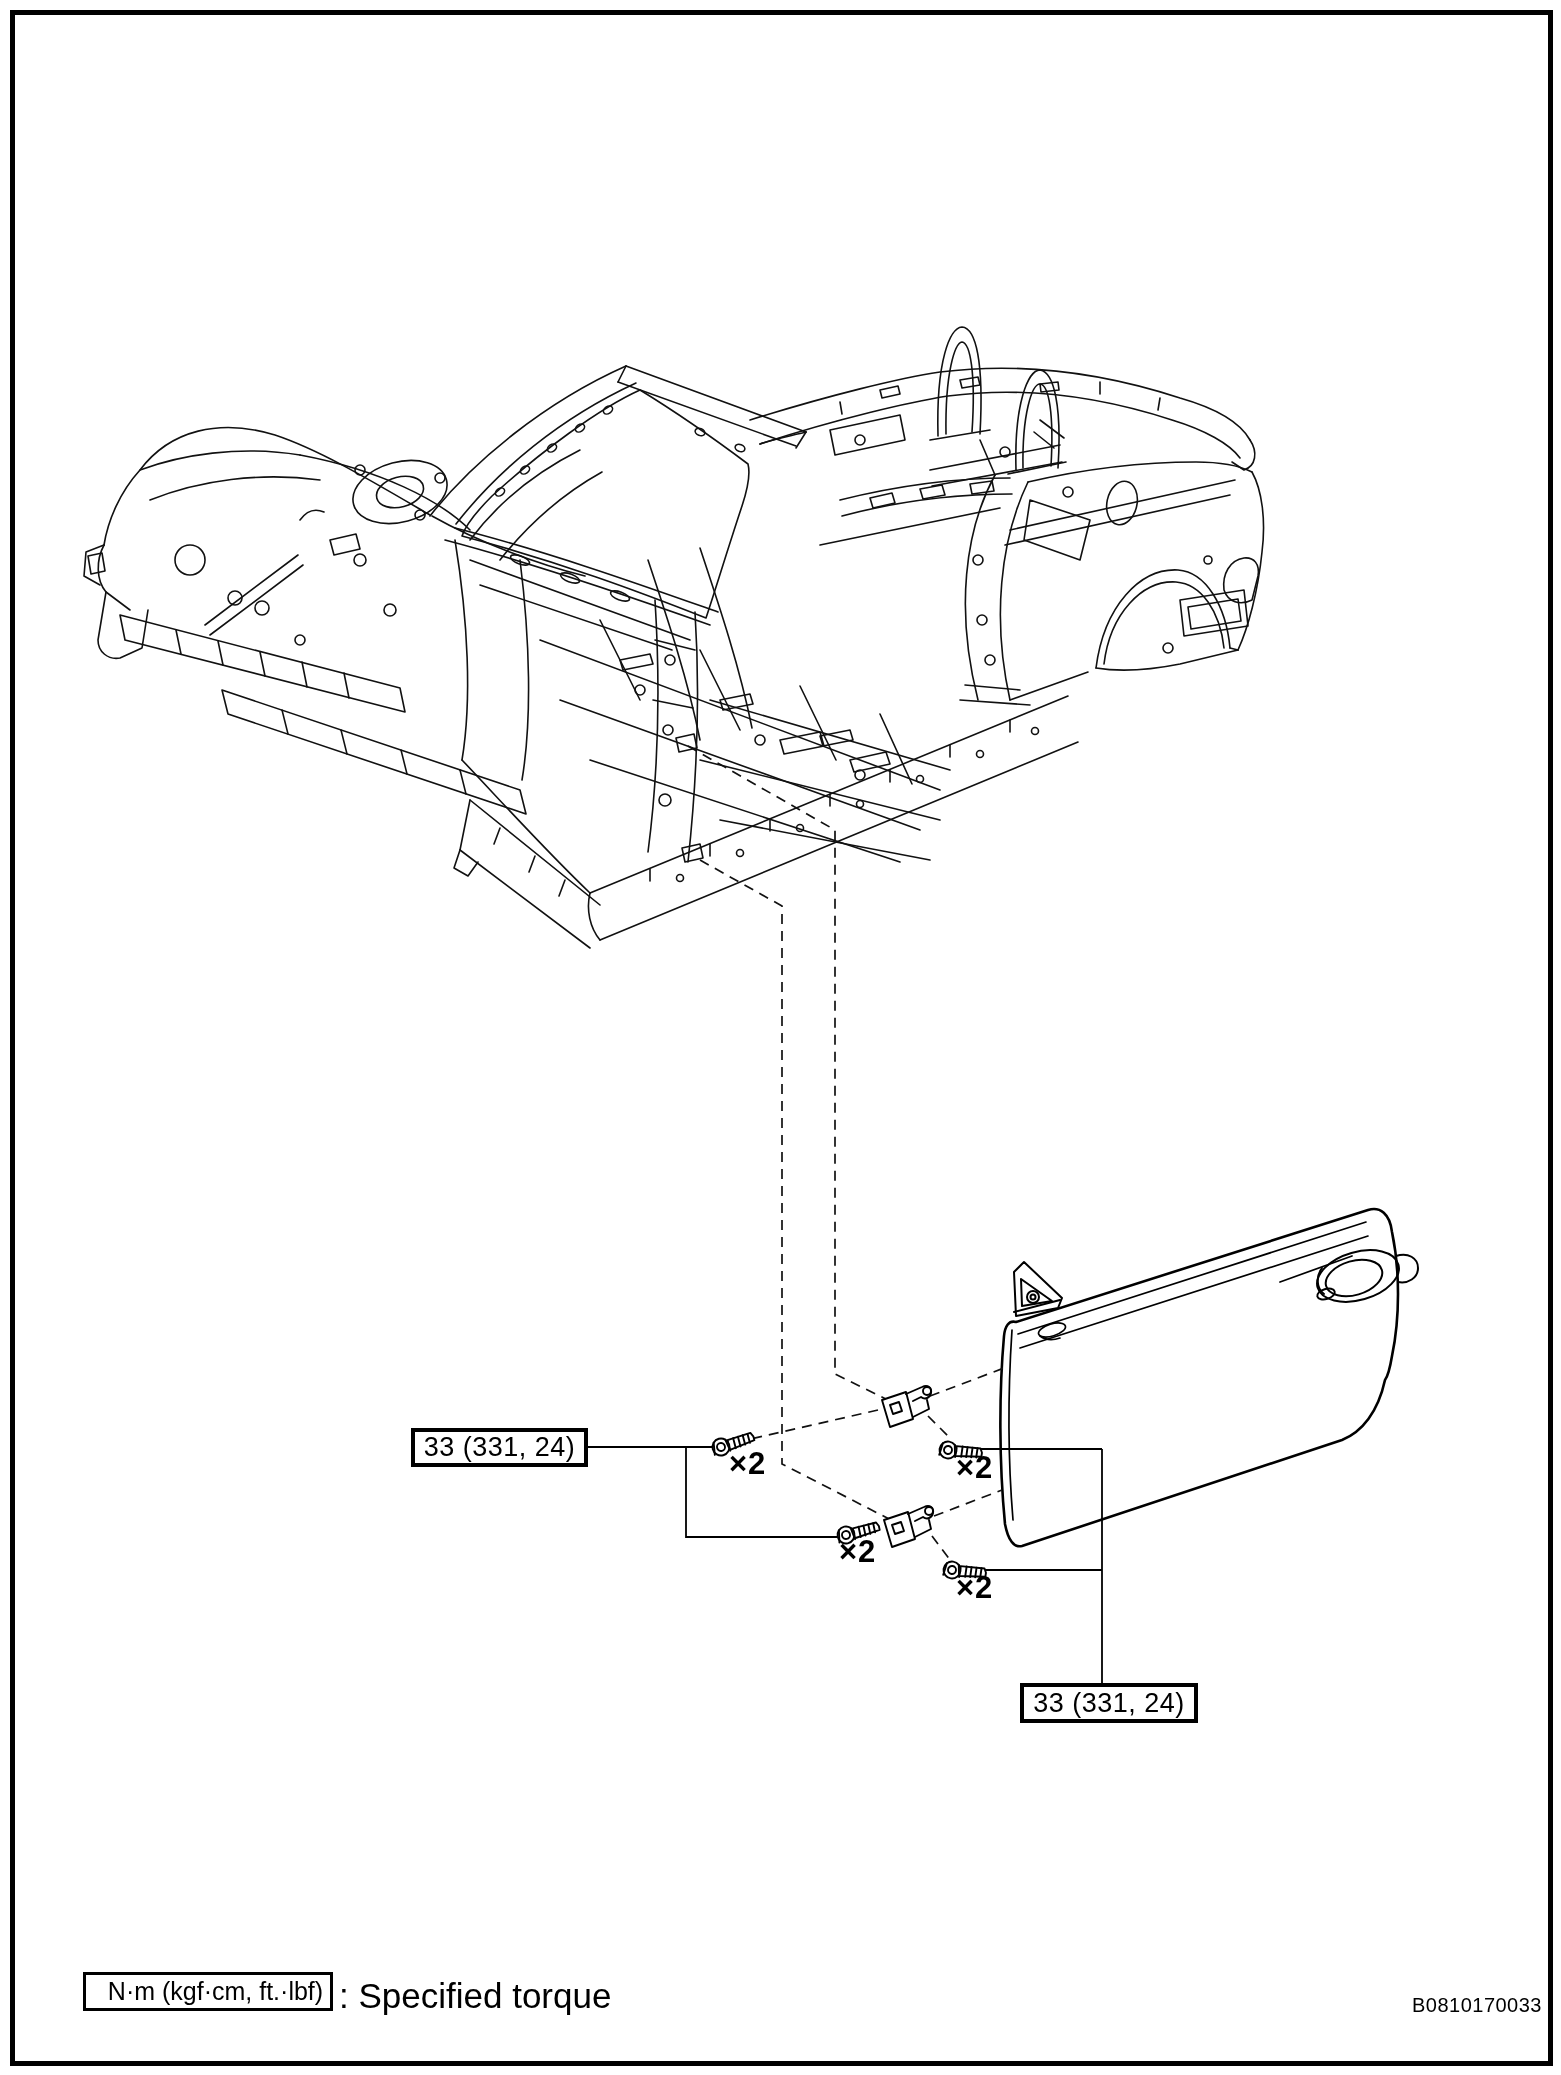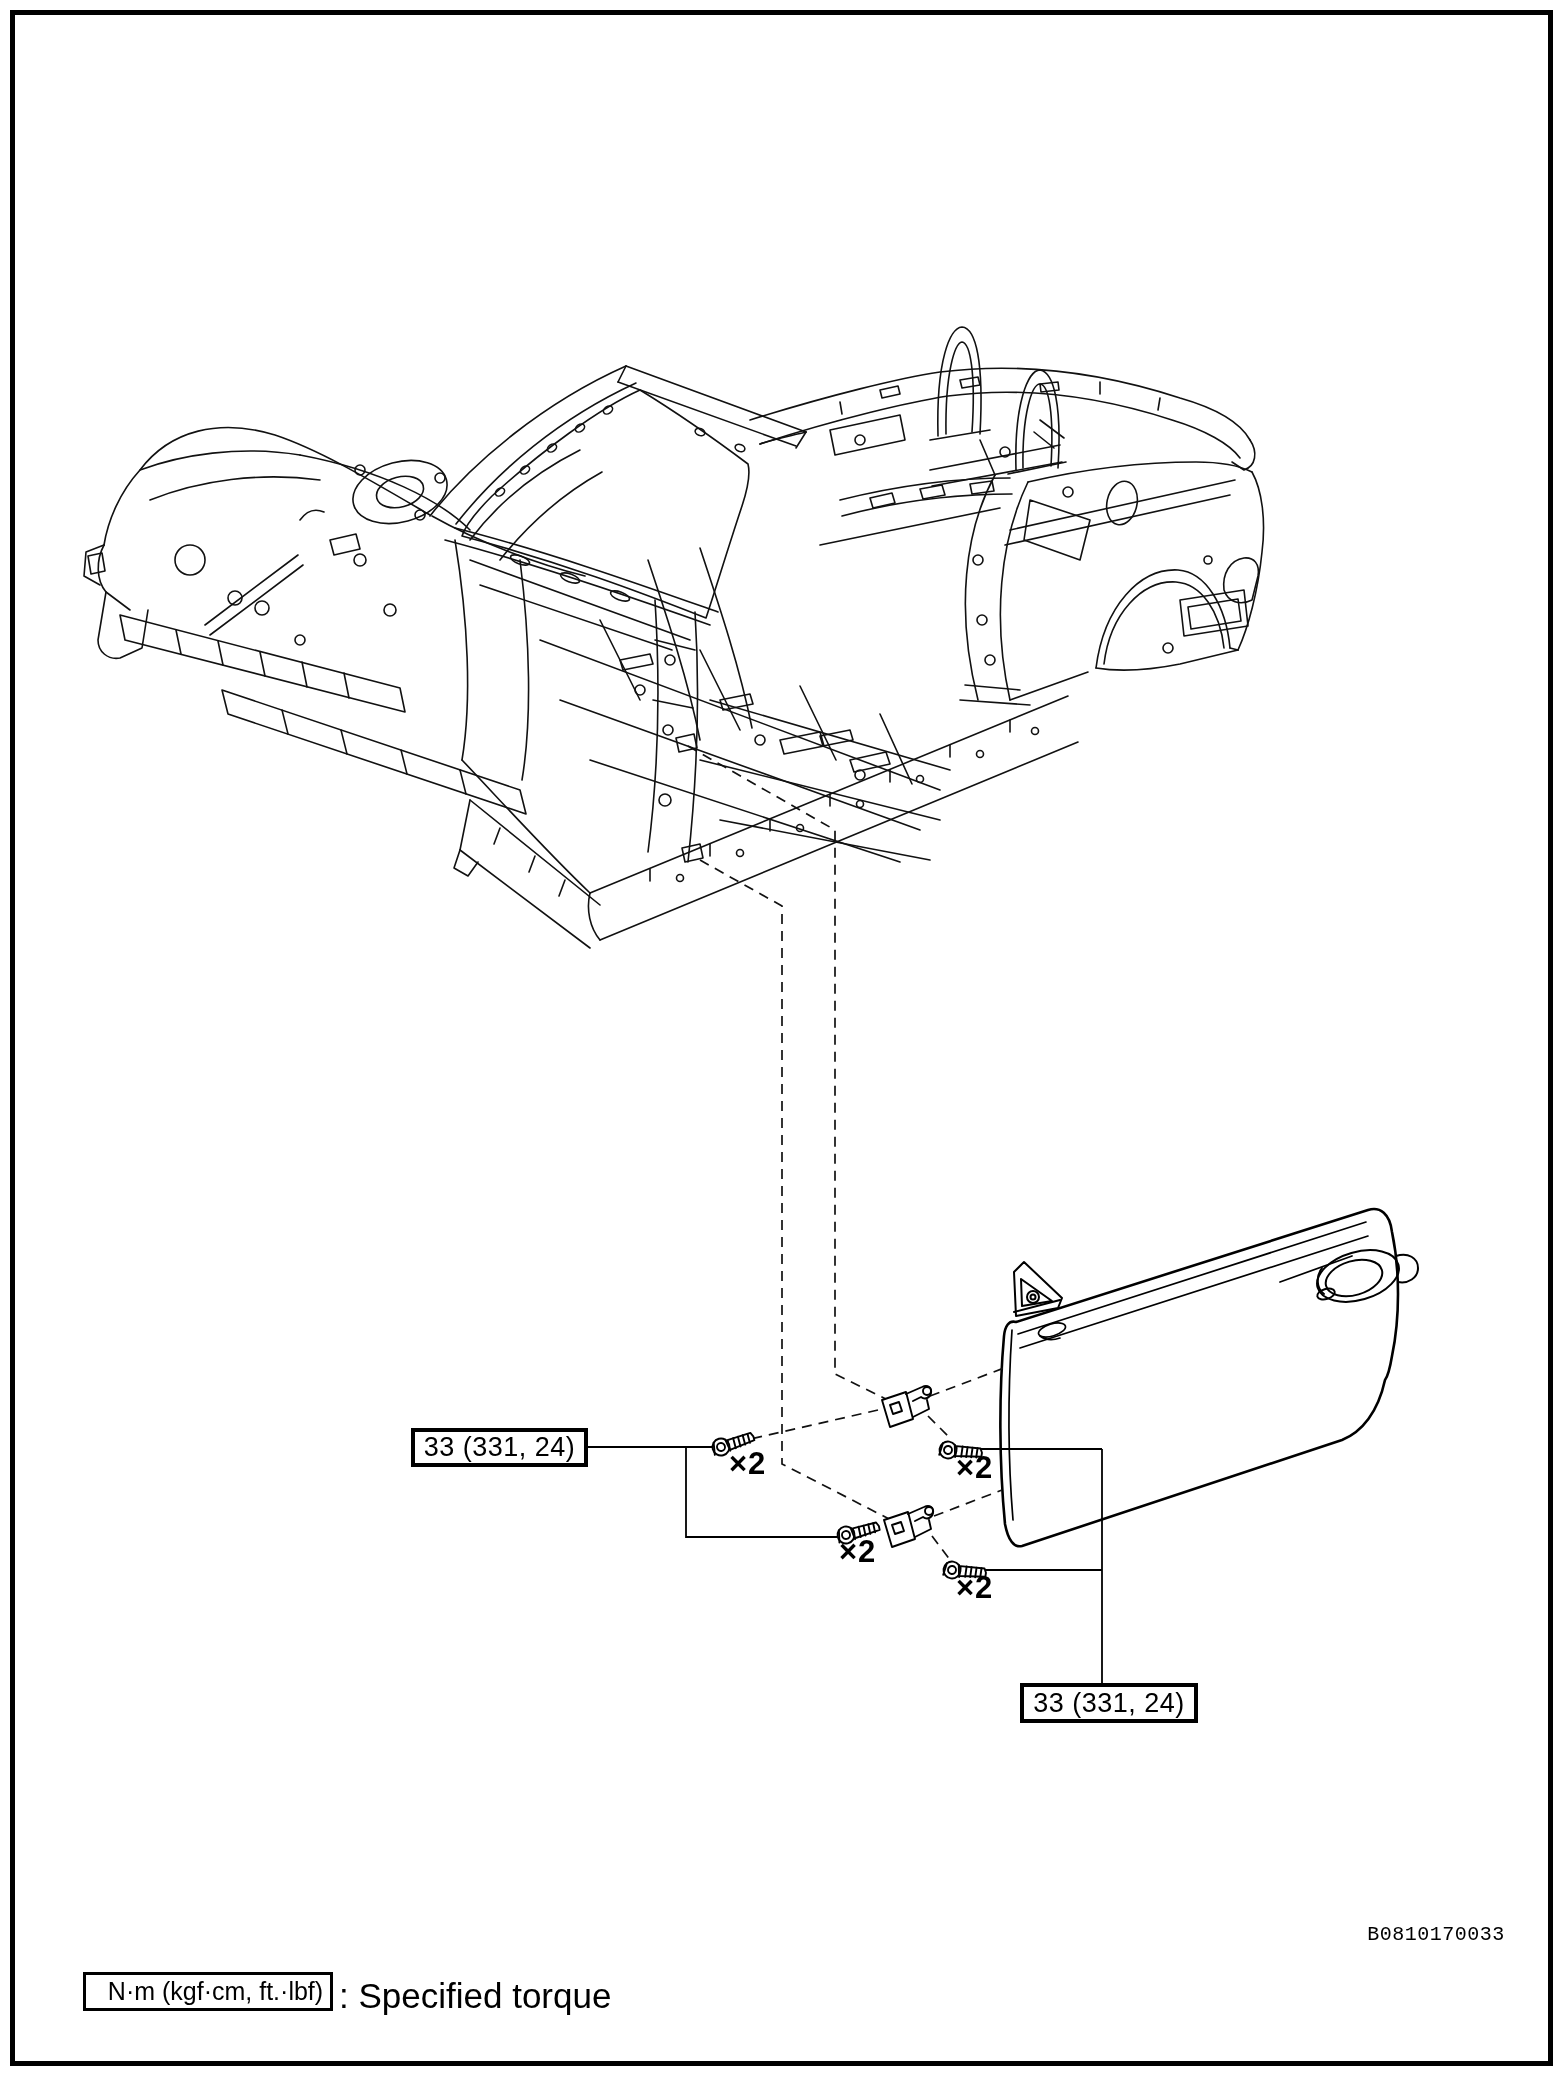--- a/index.html
+++ b/index.html
@@ -29,22 +29,22 @@
   #legend-row{position:absolute;left:83px;top:1972px;height:40px;}
   #legend-box{
     position:absolute;left:0;top:0;width:250px;height:39px;box-sizing:border-box;
     border:3px solid #000;display:flex;align-items:center;justify-content:center;
     font-size:25px;white-space:nowrap;background:#fff;padding-left:15px;
   }
   #legend-desc{
     position:absolute;left:256px;top:4px;font-size:35px;white-space:nowrap;
   }
   #figure-code{
-    position:absolute;left:1330px;top:1923px;width:212px;text-align:center;
-    font-size:20px;letter-spacing:.5px;font-family:Liberation Mono, monospace;
+    position:absolute;left:1330px;top:1994px;width:212px;text-align:right;
+    font-size:20px;letter-spacing:.5px;
   }
 </style>
 </head>
 <body>
 
 <div id="page">
 
   <div id="border-frame"></div>
 
   <svg width="1561" height="2075" viewBox="0 0 1561 2075">

